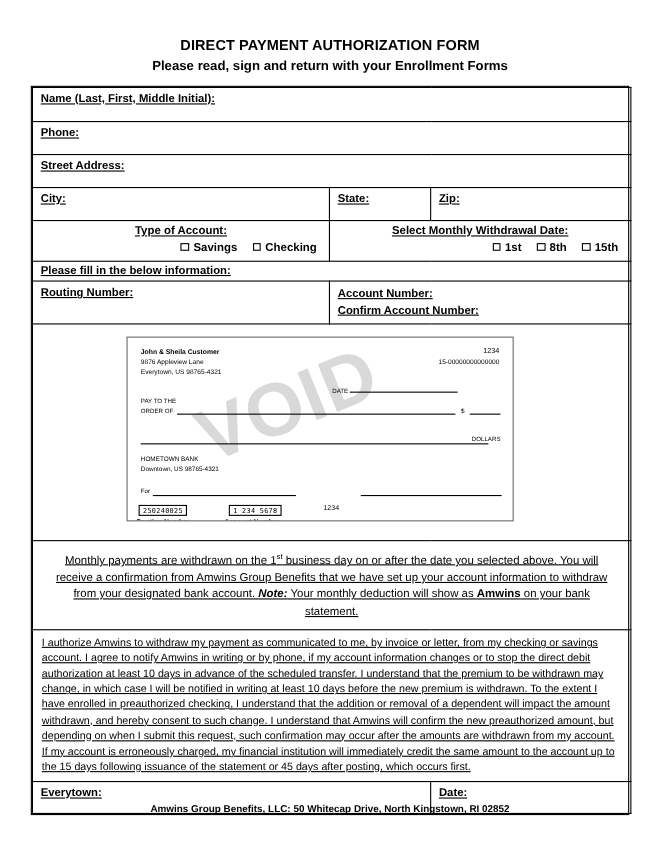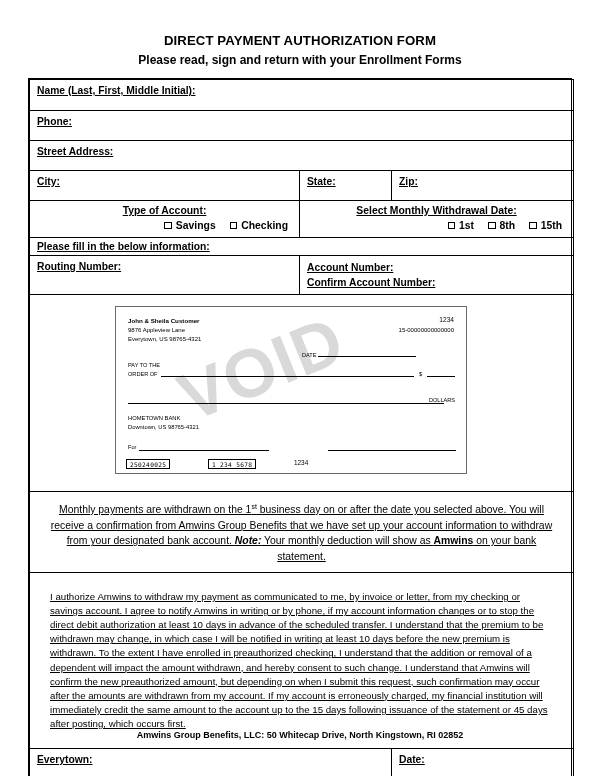--- a/index.html
+++ b/index.html
@@ -277,21 +277,21 @@
   .monthly-note .b { font-weight: bold; }
   .monthly-note .bi { font-weight: bold; font-style: italic; margin-top: 36px; }
   sup.ord { font-size: 7px; vertical-align: super; }
 
   .auth-cell { padding: 5px 8px 5px 8px !important; }
   .auth-text {
     font-weight: normal;
     font-size: 9.7px;
     line-height: 14.1px;
     text-align: left;
-    margin: 12px;
+    margin: 0;
   }
 
   
   .footer {
     position: absolute;
     left: 0;
     top: 730px;
     width: 600px;
     text-align: center;
     font-size: 9px;

